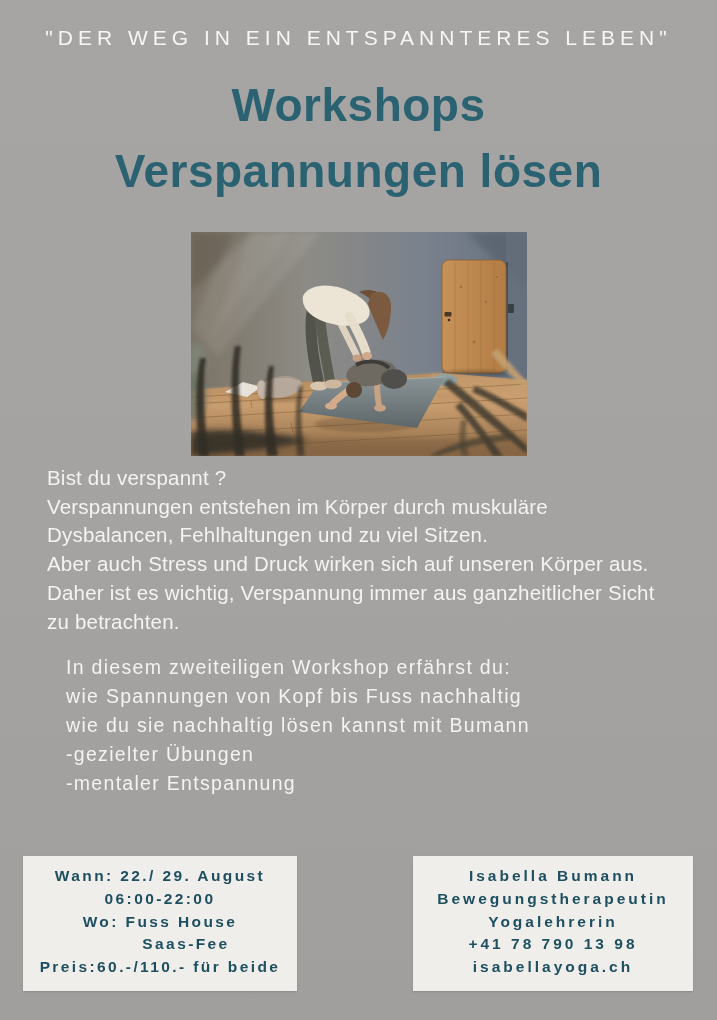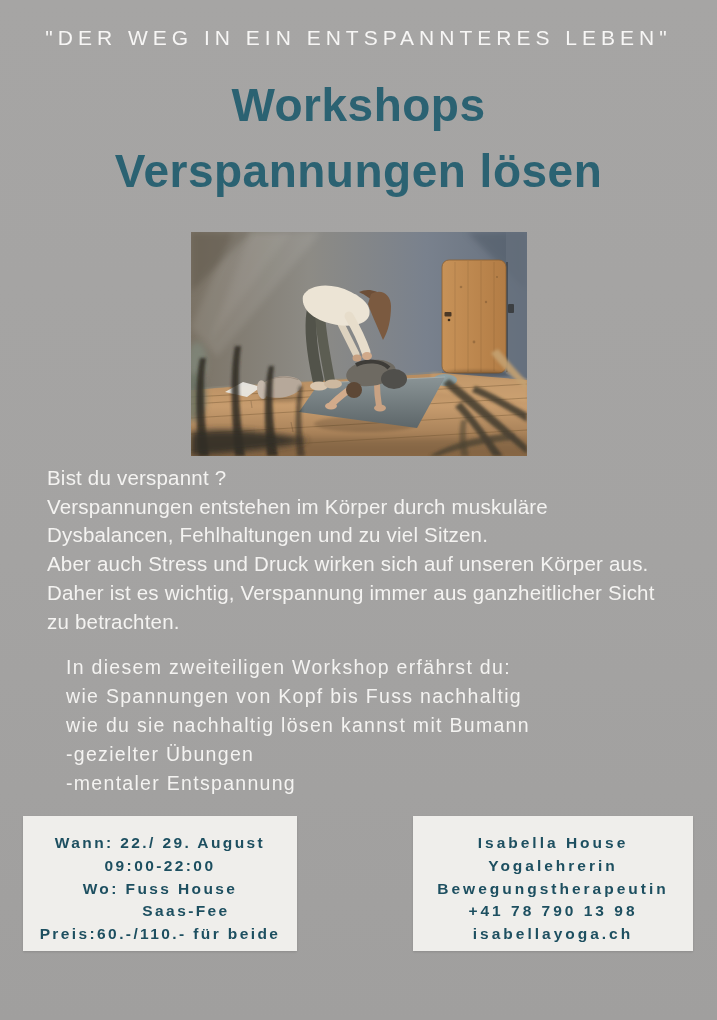--- a/index.html
+++ b/index.html
@@ -17,23 +17,23 @@
     color:#2b6272;font-weight:700;font-size:46px;letter-spacing:.5px;line-height:1;
   }
   .t1{top:82px}
   .t2{top:148px}
   .photo{position:absolute;left:191px;top:232px;width:336px;height:224px;}
   .photo svg{display:block}
   .para{position:absolute;left:0;width:100%;text-align:left;color:#f4f3f1;padding-left:47px;}
   .p1{top:464px;font-size:20.5px;line-height:28.7px;letter-spacing:.2px;}
   .p2{top:653px;font-size:19.5px;line-height:29px;letter-spacing:1.3px;margin-left:19px;}
   .box{
-    position:absolute;top:816px;height:135px;background:#efeeeb;
+    position:absolute;top:856px;height:135px;background:#efeeeb;
     color:#1d4f60;font-weight:700;text-align:center;box-sizing:border-box;
-    padding-top:16px;font-size:15.5px;line-height:22.8px;white-space:nowrap;
+    padding-top:9px;font-size:15.5px;line-height:22.8px;white-space:nowrap;
     box-shadow:0 1px 2px rgba(0,0,0,.12);
   }
   .box-left{left:23px;width:274px;letter-spacing:2.4px;}
   .box-right{left:413px;width:280px;letter-spacing:3px;}
   .shift{transform:translateX(26px);}
 </style>
 </head>
 <body>
 
 <div class="page">
@@ -192,27 +192,27 @@
   <div class="para p2">
     <div>In diesem zweiteiligen Workshop erfährst du:</div>
     <div>wie Spannungen  von Kopf bis Fuss nachhaltig</div>
     <div>wie du sie nachhaltig lösen kannst mit Bumann</div>
     <div>-gezielter Übungen</div>
     <div>-mentaler Entspannung</div>
   </div>
 
   <div class="box box-left">
     <div>Wann: 22./ 29. August</div>
-    <div>09:00-22:00</div>
+    <div>06:00-22:00</div>
     <div>Wo: Fuss House</div>
     <div class="shift">Saas-Fee</div>
     <div>Preis:60.-/110.- für beide</div>
   </div>
 
   <div class="box box-right">
-    <div>Isabella House</div>
+    <div>Isabella Bumann</div>
+    <div>Bewegungstherapeutin</div>
     <div>Yogalehrerin</div>
-    <div>Bewegungstherapeutin</div>
     <div>+41 78 790 13 98</div>
     <div>isabellayoga.ch</div>
   </div>
 
 </div>
 
 </body></html>

